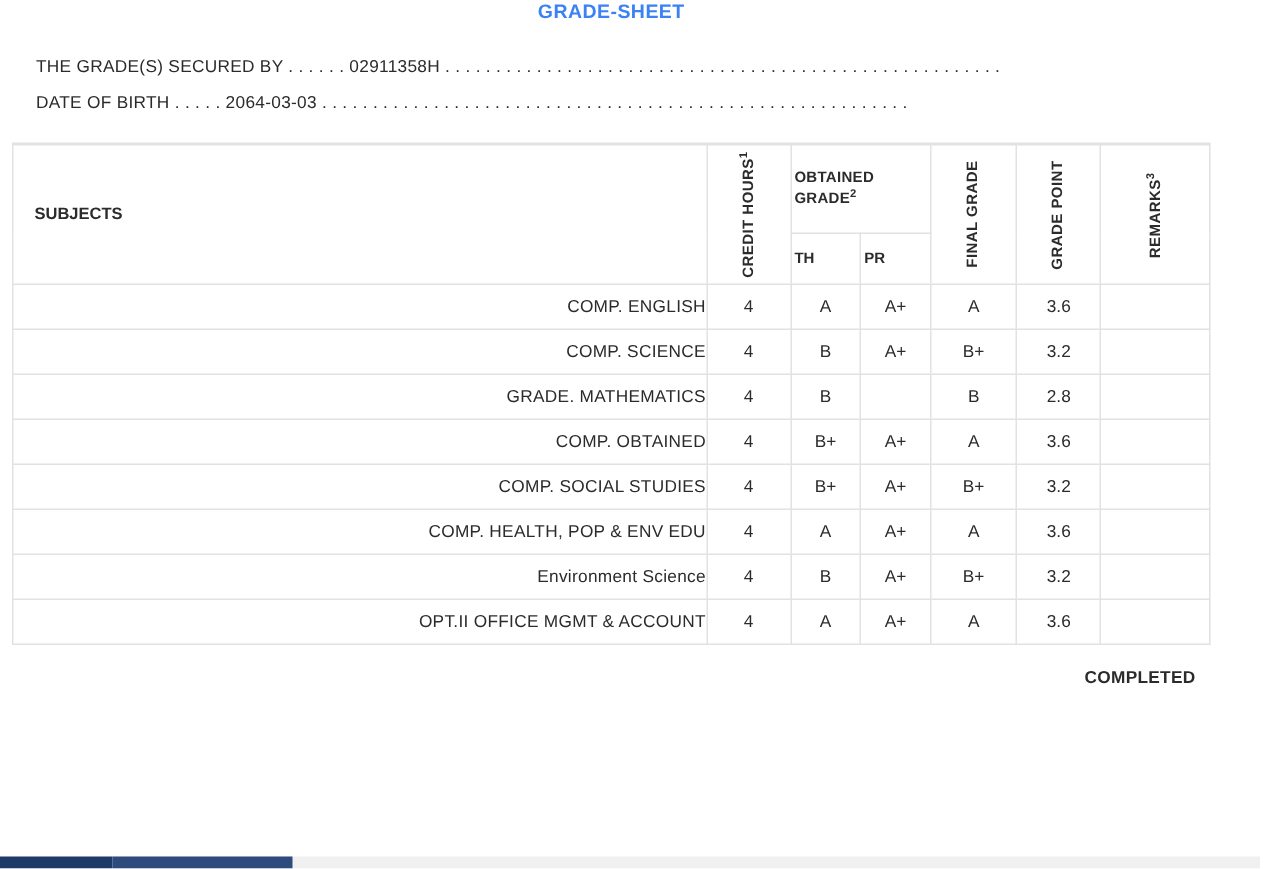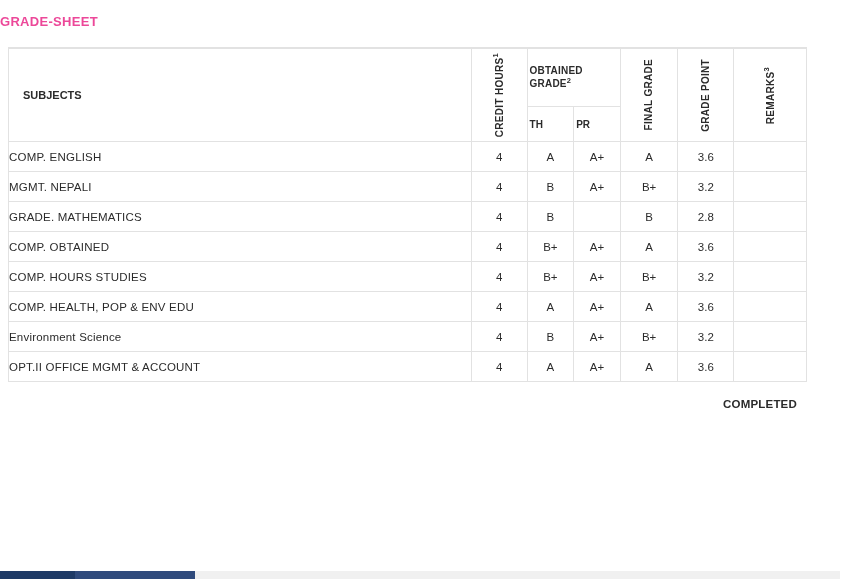--- a/index.html
+++ b/index.html
@@ -34,24 +34,24 @@
   }
   .title {
     text-align: center;
     color: #4a9fd4;
     font-size: 24px;
     font-weight: normal;
     padding-top: 30px;
     letter-spacing: 0px;
   }
   .subtitle {
-    color: #ec4899;
+    text-align: center;
+    color: #3b82f6;
     font-size: 13px;
     font-weight: bold;
-    margin-top: 14px;
     letter-spacing: 0.3px;
   }
   .info-block {
     margin-top: 18px;
     padding: 0 18px 0 24px;
   }
   .info-line {
     font-size: 11.5px;
     color: #2b2b2b;
     letter-spacing: 0.2px;
@@ -119,21 +119,21 @@
   .sub-th {
     font-size: 10.5px;
     font-weight: bold;
     text-align: center;
     padding: 4px 0 4px 0;
   }
   tbody td {
     height: 29px;
   }
   td.subject {
-    text-align: left;
+    text-align: right;
     padding-left: 14px;
     font-size: 11.5px;
     letter-spacing: 0.2px;
   }
   td.center {
     text-align: center;
     font-size: 11.5px;
   }
   sup {
     font-size: 7.5px;
@@ -192,20 +192,22 @@
   }
 </style>
 </head>
 <body>
 
 <div class="page">
 
   <div class="subtitle">GRADE-SHEET</div>
 
   <div class="info-block">
+    <div class="info-line">THE GRADE(S) SECURED BY . . . . . .  02911358H . . . . . . . . . . . . . . . . . . . . . . . . . . . . . . . . . . . . . . . . . . . . . . . . . . . . . . .</div>
+    <div class="info-line">DATE OF BIRTH . . . . .  2064-03-03 . . . . . . . . . . . . . . . . . . . . . . . . . . . . . . . . . . . . . . . . . . . . . . . . . . . . . . . . . .</div>
   </div>
 
   <div class="divider"></div>
 
   <table class="grades">
     <thead>
       <tr>
         <th class="th-subjects vert-cell" rowspan="2">SUBJECTS</th>
         <th class="w-credit vert-cell" rowspan="2">
           <div class="vert"><span>CREDIT HOURS</span><sup>1</sup></div>
@@ -232,21 +234,21 @@
       <tr>
         <td class="subject">COMP. ENGLISH</td>
         <td class="center">4</td>
         <td class="center">A</td>
         <td class="center">A+</td>
         <td class="center">A</td>
         <td class="center">3.6</td>
         <td class="center"></td>
       </tr>
       <tr>
-        <td class="subject">MGMT. NEPALI</td>
+        <td class="subject">COMP. SCIENCE</td>
         <td class="center">4</td>
         <td class="center">B</td>
         <td class="center">A+</td>
         <td class="center">B+</td>
         <td class="center">3.2</td>
         <td class="center"></td>
       </tr>
       <tr>
         <td class="subject">GRADE. MATHEMATICS</td>
         <td class="center">4</td>
@@ -259,21 +261,21 @@
       <tr>
         <td class="subject">COMP. OBTAINED</td>
         <td class="center">4</td>
         <td class="center">B+</td>
         <td class="center">A+</td>
         <td class="center">A</td>
         <td class="center">3.6</td>
         <td class="center"></td>
       </tr>
       <tr>
-        <td class="subject">COMP. HOURS STUDIES</td>
+        <td class="subject">COMP. SOCIAL STUDIES</td>
         <td class="center">4</td>
         <td class="center">B+</td>
         <td class="center">A+</td>
         <td class="center">B+</td>
         <td class="center">3.2</td>
         <td class="center"></td>
       </tr>
       <tr>
         <td class="subject">COMP. HEALTH, POP &amp; ENV EDU</td>
         <td class="center">4</td>

